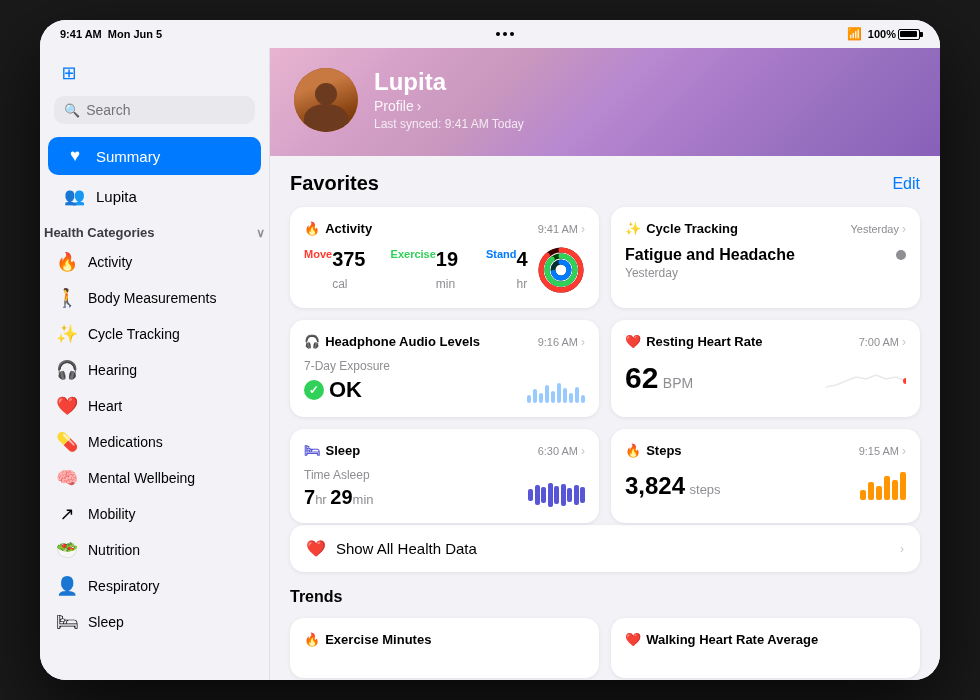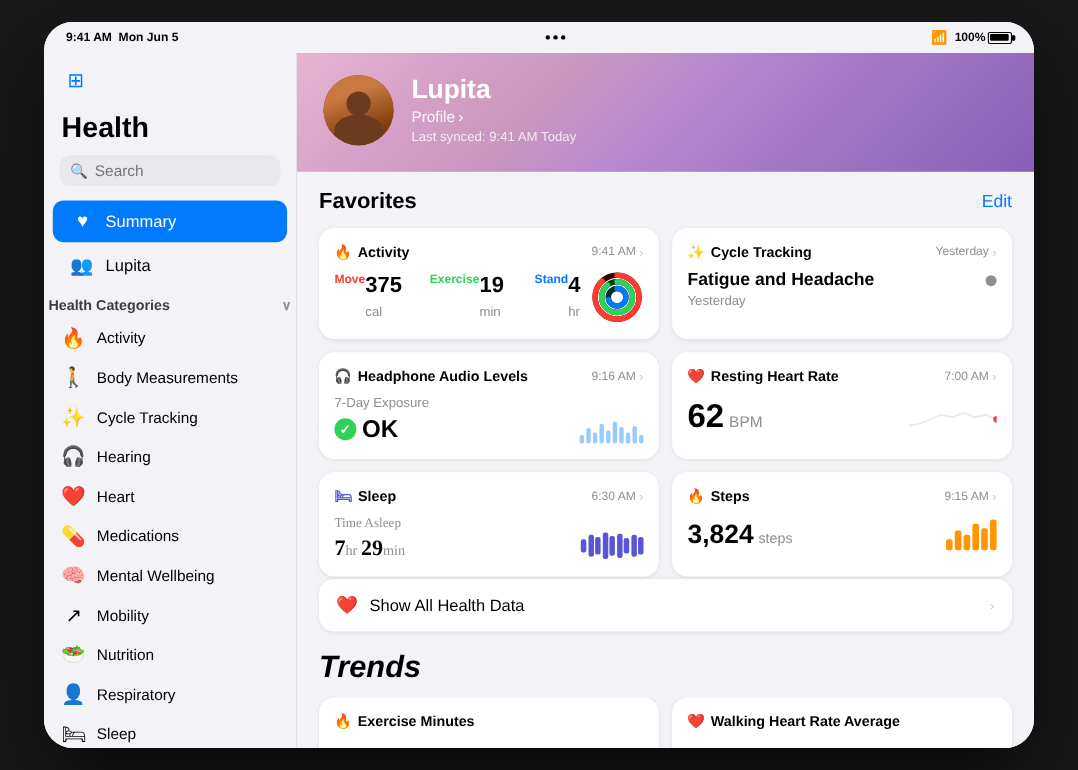--- a/index.html
+++ b/index.html
@@ -480,25 +480,24 @@
       color: #000;
       flex: 1;
     }
     .heart-bullet { color: #ff3b30; font-size: 16px; }
 
     
     .trends-section {
       padding: 0 20px 16px;
     }
     .trends-title {
-      font-size: 28px;
+      font-size: 16px;
       font-weight: 700;
       color: #000;
       margin-bottom: 12px;
-      font-style: italic;
     }
     .trends-grid {
       display: grid;
       grid-template-columns: 1fr 1fr;
       gap: 12px;
     }
     .trend-card {
       background: #fff;
       border-radius: 14px;
       padding: 14px;
@@ -547,21 +546,20 @@
       </div>
     </div>
 
     <div class="app-body">
 
       <div class="sidebar">
         <div class="sidebar-top">
           <button class="sidebar-icon-btn">⊞</button>
         </div>
 
-        <div class="app-title">Health</div>
 
         <div class="search-box">
           <span class="search-icon">🔍</span>
           <input type="text" placeholder="Search" style="">
 
         </div>
 
         <div class="nav-item active">
           <span class="nav-item-icon">♥</span>
           <span>Summary</span>
@@ -778,21 +776,21 @@
               <div class="card-header">
                 <div class="card-title">
                   <span style="color:#5856d6;">🛏</span>
                   <span>Sleep</span>
                 </div>
                 <div class="card-time">
                   <span>6:30 AM</span>
                   <span class="card-chevron">›</span>
                 </div>
               </div>
-              <div style="display:flex;justify-content:space-between;align-items:flex-end;font-family:Liberation Serif, serif;">
+              <div style="display:flex;justify-content:space-between;align-items:flex-end;">
                 <div>
                   <div class="exposure-label">Time Asleep</div>
                   <div class="sleep-value">
                     <span>7</span><span class="sleep-unit">hr </span><span>29</span><span class="sleep-unit">min</span>
                   </div>
                 </div>
                 <div class="sleep-bars">
                   <div class="sleep-bar" style="height:12px"></div>
                   <div class="sleep-bar" style="height:20px"></div>
                   <div class="sleep-bar" style="height:16px"></div>

